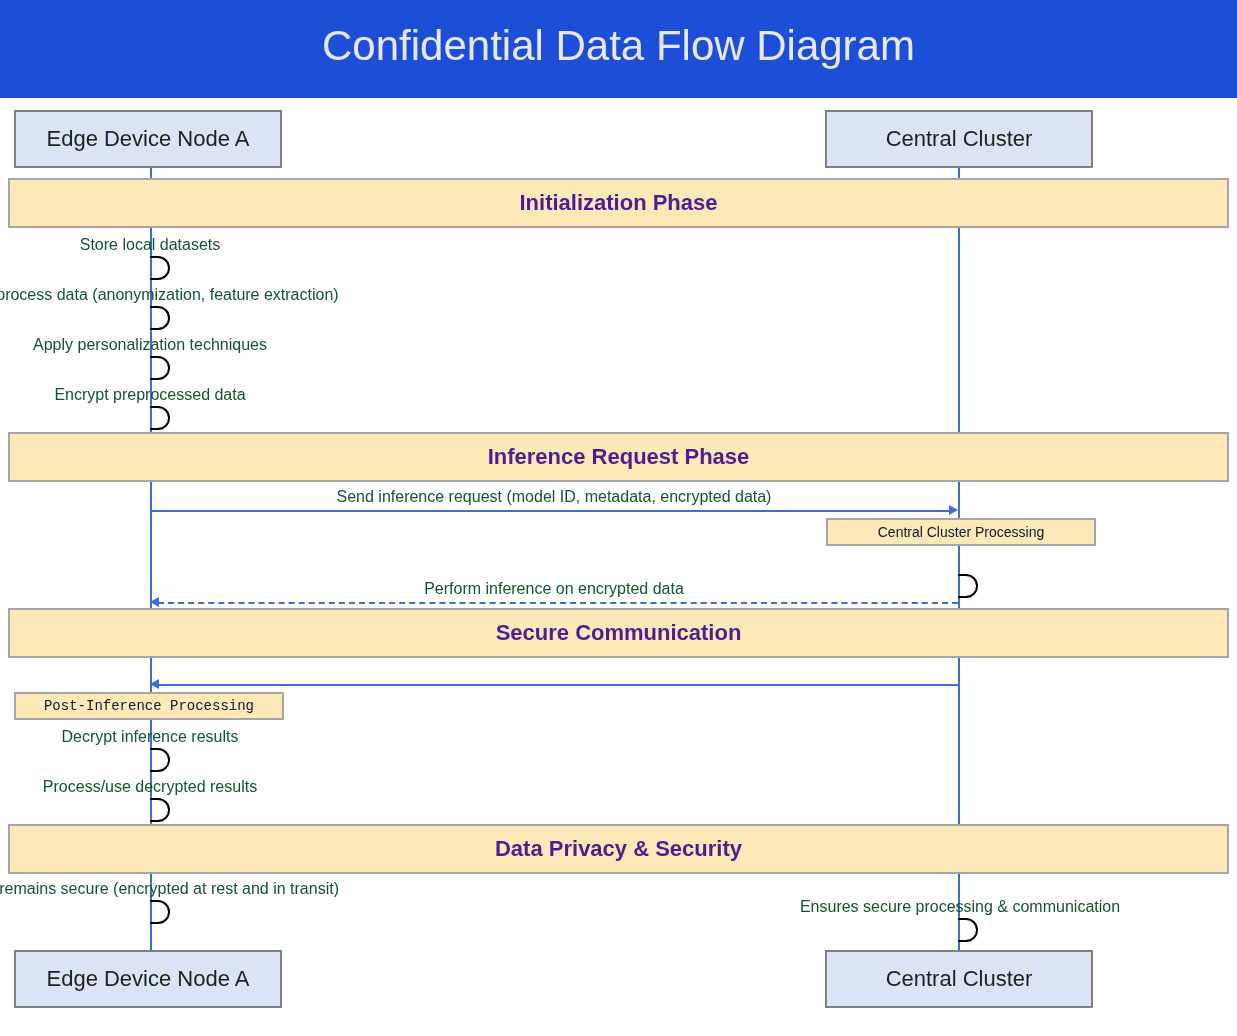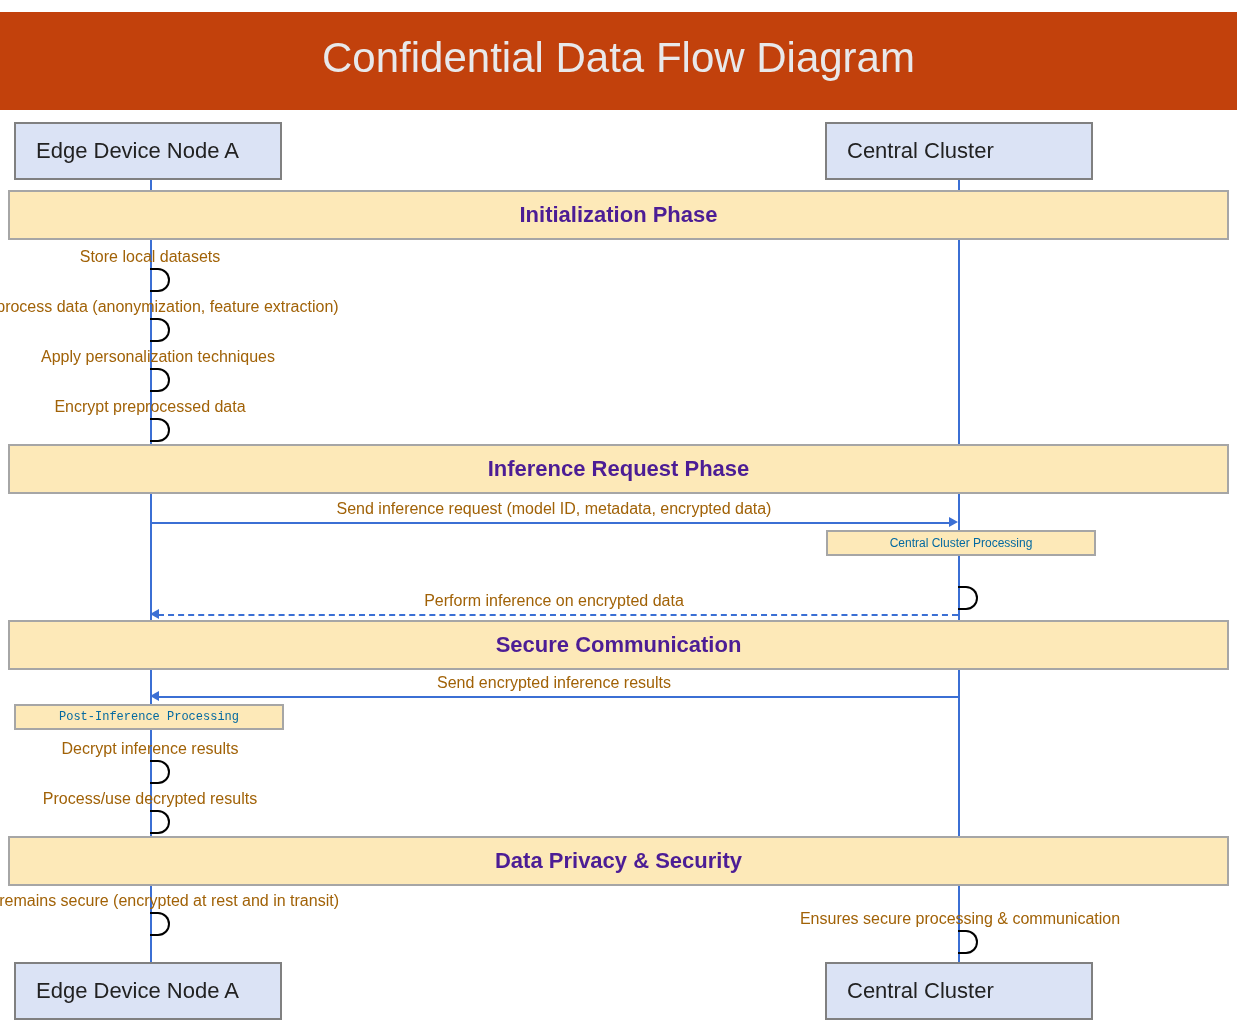--- a/index.html
+++ b/index.html
@@ -2,27 +2,26 @@
 <html><head>
 <meta charset="utf-8">
 <style>
   html, body {
     margin: 0;
     padding: 0;
     background: #ffffff;
     font-family: "Trebuchet MS", "Lucida Grande", Verdana, Arial, sans-serif;
   }
   .header {
-    background: #c2410c;
+    background: #1d4ed8;
     color: #e8e8ea;
     font-size: 42px;
     padding: 22px 0 28px 0;
     text-align: center;
     font-family: Arial, Helvetica, sans-serif;
-    margin-top: 12px;
   }
   .diagram {
     position: relative;
     width: 1237px;
     height: 930px;
   }
   
   .lifeline {
     position: absolute;
     top: 40px;
@@ -31,21 +30,21 @@
     height: 820px;
     z-index: 0;
   }
   
   .actor {
     position: absolute;
     background: #dbe3f5;
     border: 2px solid #808080;
     font-size: 22px;
     color: #222;
-    text-align: left;
+    text-align: center;
     padding: 14px 20px;
     box-sizing: border-box;
     z-index: 2;
   }
   
   .section {
     position: absolute;
     left: 8px;
     right: 8px;
     background: #fde9b8;
@@ -56,31 +55,31 @@
     padding: 10px 0;
     color: #4c1d95;
     box-sizing: border-box;
     z-index: 2;
   }
   .subsection {
     position: absolute;
     background: #fde9b8;
     border: 2px solid #a6a6a6;
     text-align: center;
-    font-size: 12px;
+    font-size: 14px;
     padding: 4px 10px;
-    color: #0369a1;
+    color: #0f172a;
     box-sizing: border-box;
     z-index: 2;
   }
   
   .msg {
     position: absolute;
     font-size: 16px;
-    color: #a16207;
+    color: #14532d;
     text-align: center;
     z-index: 2;
   }
   
   .selfloop {
     position: absolute;
     width: 18px;
     height: 20px;
     border: 2px solid #000;
     border-left: none;
@@ -121,21 +120,21 @@
   <div class="actor" style="left:825px; top:12px; width:268px;">Central Cluster</div>
 
   <div class="section" style="top:80px;">Initialization Phase</div>
 
   <div class="msg" style="left:0; width:300px; top:138px;">Store local datasets</div>
   <div class="selfloop" style="left:150px; top:158px;"></div>
 
   <div class="msg" style="left:-60px; width:430px; top:188px;">Preprocess data (anonymization, feature extraction)</div>
   <div class="selfloop" style="left:150px; top:208px;"></div>
 
-  <div class="msg" style="left:0; width:300px; top:238px;margin-left:8px;">Apply personalization techniques</div>
+  <div class="msg" style="left:0; width:300px; top:238px;">Apply personalization techniques</div>
   <div class="selfloop" style="left:150px; top:258px;"></div>
 
   <div class="msg" style="left:0; width:300px; top:288px;">Encrypt preprocessed data</div>
   <div class="selfloop" style="left:150px; top:308px;"></div>
 
   <div class="section" style="top:334px;">Inference Request Phase</div>
 
   <div class="msg" style="left:150px; width:808px; top:390px;">Send inference request (model ID, metadata, encrypted data)</div>
   <div class="arrow-line" style="left:152px; width:800px; top:412px;"></div>
   <div class="arrow-head-r" style="left:949px; top:407px;"></div>
@@ -143,21 +142,20 @@
   <div class="subsection" style="left:826px; top:420px; width:270px;">Central Cluster Processing</div>
 
   <div class="selfloop" style="left:958px; top:476px;"></div>
 
   <div class="msg" style="left:150px; width:808px; top:482px;">Perform inference on encrypted data</div>
   <div class="arrow-line dashed" style="left:158px; width:800px; top:504px;"></div>
   <div class="arrow-head-l" style="left:150px; top:499px;"></div>
 
   <div class="section" style="top:510px;">Secure Communication</div>
 
-  <div class="msg" style="left:150px; width:808px; top:564px;">Send encrypted inference results</div>
   <div class="arrow-line" style="left:158px; width:800px; top:586px;"></div>
   <div class="arrow-head-l" style="left:150px; top:581px;"></div>
 
   <div class="subsection" style="left:14px; top:594px; width:270px;font-family:Liberation Mono, monospace;">Post-Inference Processing</div>
 
   <div class="msg" style="left:0; width:300px; top:630px;">Decrypt inference results</div>
   <div class="selfloop" style="left:150px; top:650px;"></div>
 
   <div class="msg" style="left:0; width:300px; top:680px;">Process/use decrypted results</div>
   <div class="selfloop" style="left:150px; top:700px;"></div>

